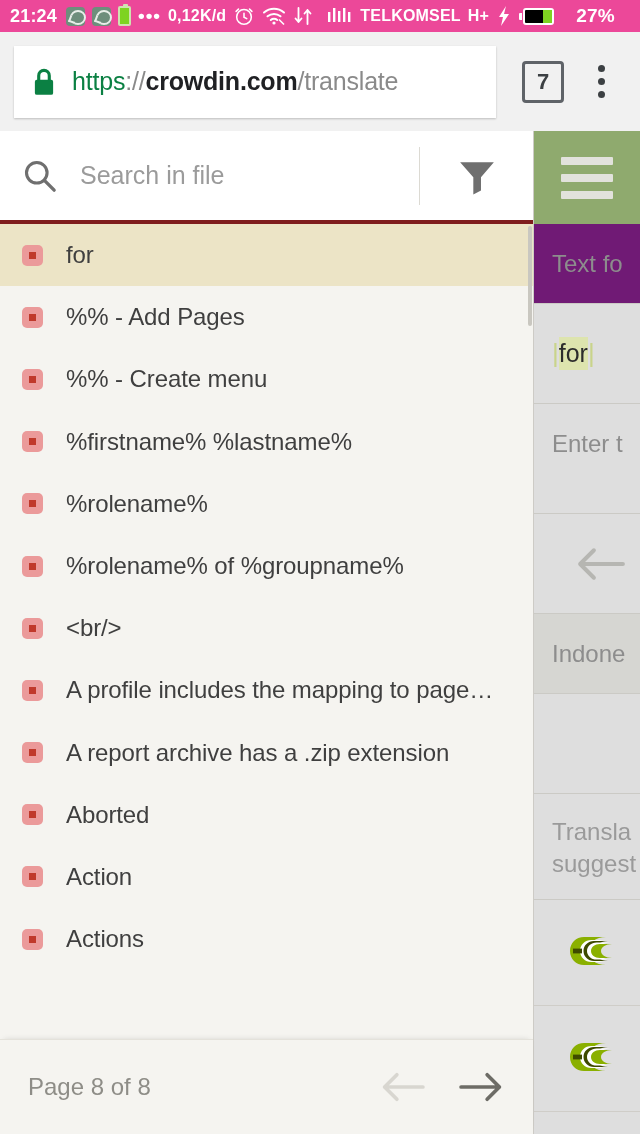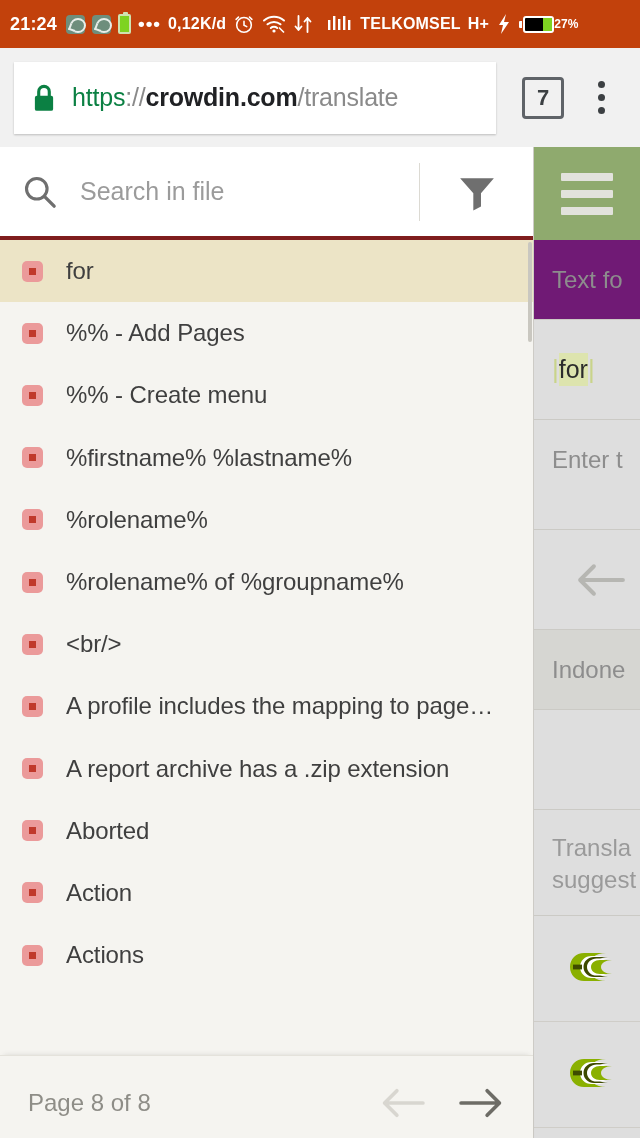--- a/index.html
+++ b/index.html
@@ -5,22 +5,22 @@
   * { box-sizing: border-box; margin: 0; padding: 0; }
   html, body {
     width: 640px; height: 1138px;
     background: #fff;
     font-family: "Liberation Sans", sans-serif;
     overflow: hidden;
   }
 
   
   #statusbar {
-    height: 48px; width: 640px;
-    background: #c2410c; color: #fff;
+    height: 32px; width: 640px;
+    background: #ec4899; color: #fff;
     display: flex; align-items: center;
     padding: 0 10px;
     font-size: 17px; font-weight: bold;
     letter-spacing: .2px;
     white-space: nowrap;
   }
   #statusbar .sb-time { font-size: 18px; margin-right: 9px; }
   #statusbar .sb-gap { width: 7px; flex: none; }
   .wa-icon {
     width: 19px; height: 19px; border-radius: 4px;
@@ -44,21 +44,21 @@
     background: #7ed321;
   }
   .batt-sm::before {
     content: ""; position: absolute; left: 3px; top: -4px;
     width: 5px; height: 3px; background: #cfe3b0; border-radius: 1px;
   }
   .sb-dots { font-size: 19px; letter-spacing: 1px; }
   .sb-rate { font-size: 16px; font-weight: bold; }
   .sb-ico { flex: none; display: inline-flex; align-items: center; }
   .sb-carrier { font-size: 16px; font-weight: bold; }
-  .sb-pct { font-size: 12px; font-weight: bold; margin-left: 0; }
+  .sb-pct { font-size: 19px; font-weight: bold; margin-left: 22px; }
   .batt-big {
     width: 31px; height: 17px; border: 2px solid #fff; border-radius: 3px;
     position: relative; flex: none; display: inline-block;
     background: #000;
   }
   .batt-big::after {
     content: ""; position: absolute; right: 0px; top: 0px; bottom: 0px;
     width: 9px; background: #7ed321;
   }
   .batt-nub {

